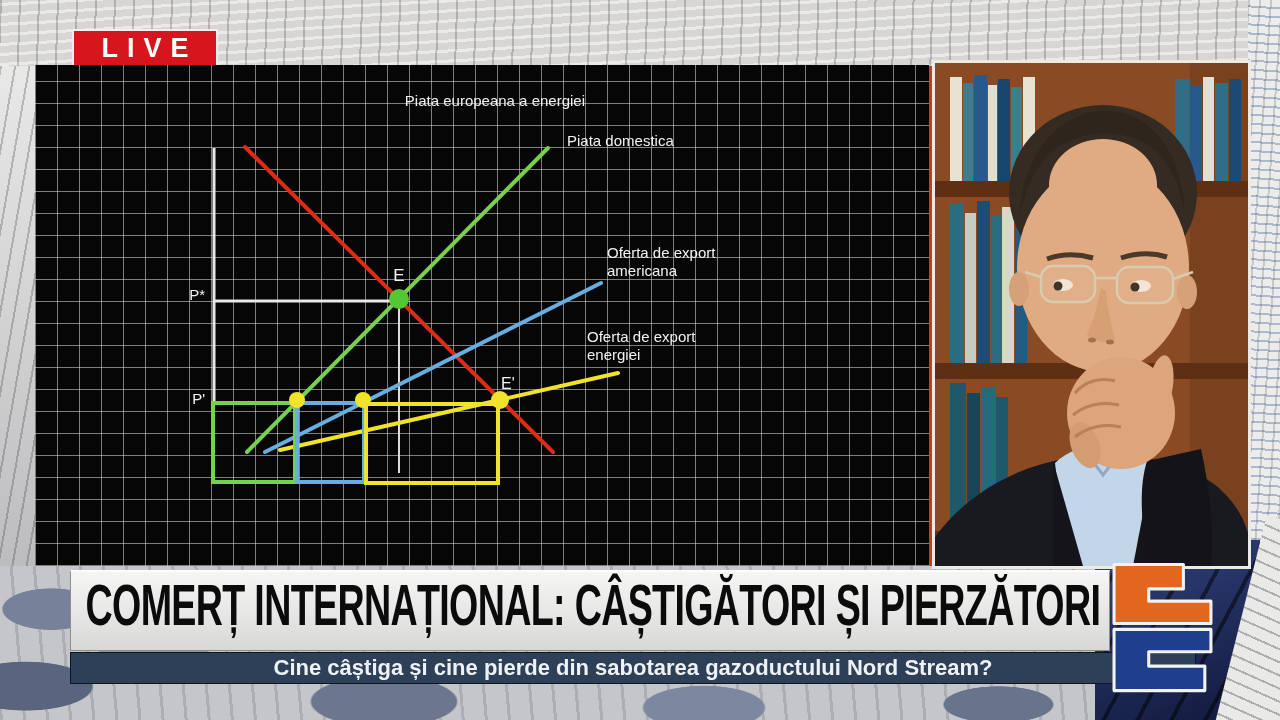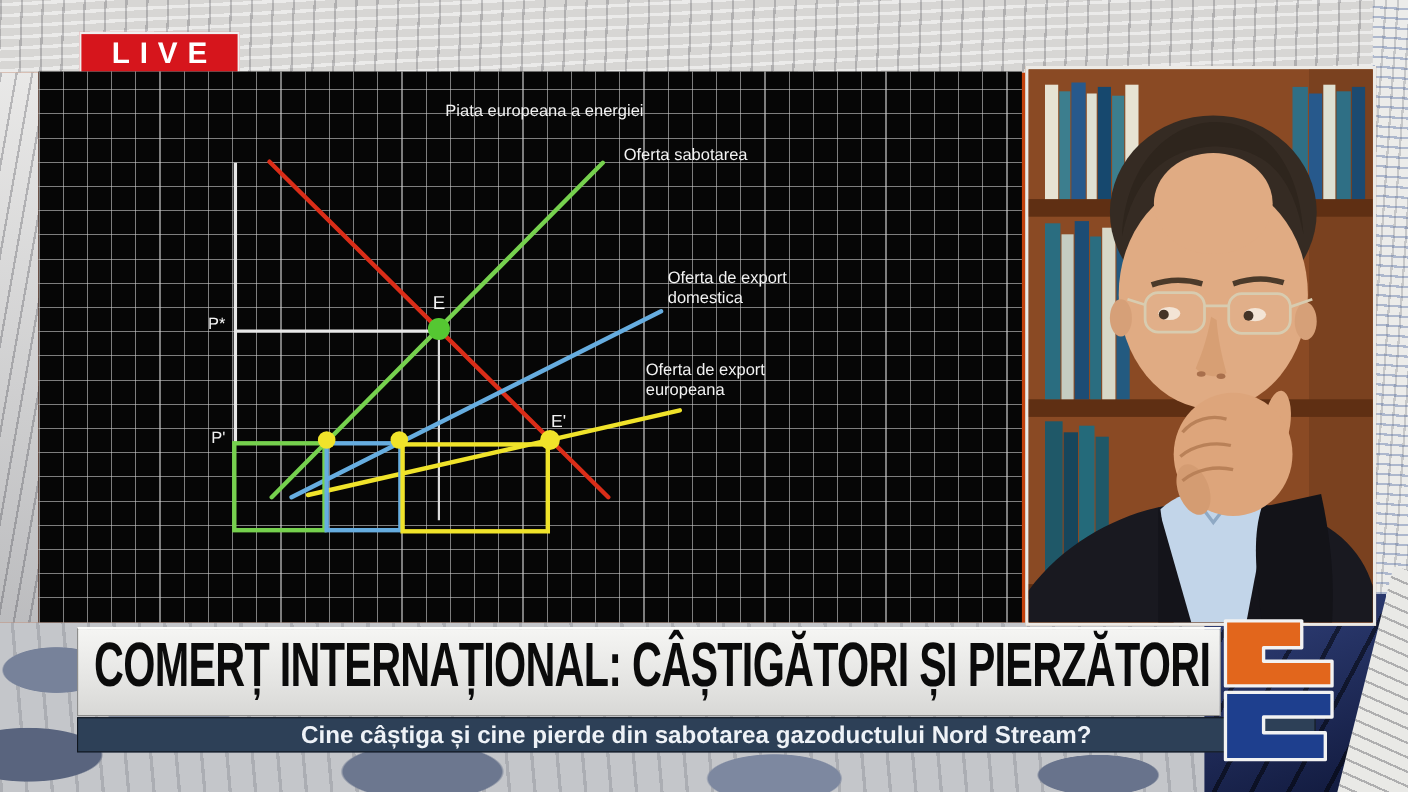--- a/index.html
+++ b/index.html
@@ -112,28 +112,28 @@
         <line x1="245" y1="385" x2="583" y2="308" stroke="#f0e32a" stroke-width="4" stroke-linecap="round"></line>
         <rect x="178" y="338" width="82" height="79" fill="none" stroke="#76d14e" stroke-width="4"></rect>
         <rect x="262" y="338" width="67" height="79" fill="none" stroke="#66ade0" stroke-width="4"></rect>
         <rect x="331" y="339" width="132" height="79" fill="none" stroke="#f0e32a" stroke-width="4"></rect>
         <circle cx="364" cy="234" r="10" fill="#55c732"></circle>
         <circle cx="262" cy="335" r="8" fill="#f0e32a"></circle>
         <circle cx="328" cy="335" r="8" fill="#f0e32a"></circle>
         <circle cx="465" cy="335" r="9" fill="#f0e32a"></circle>
       </svg>
     <div class="cl cl-title">Piata europeana a energiei</div>
-    <div class="cl cl-domestic">Oferta sabotarea</div>
+    <div class="cl cl-domestic">Piata domestica</div>
     <div class="cl cl-us">
       <div>Oferta de export</div>
-      <div>domestica</div>
+      <div>americana</div>
     </div>
     <div class="cl cl-ru">
       <div>Oferta de export</div>
-      <div>europeana</div>
+      <div>energiei</div>
     </div>
     <div class="cl cl-e">E</div>
     <div class="cl cl-e2">E'</div>
     <div class="cl cl-pstar">P*</div>
     <div class="cl cl-pprime">P'</div>
   </div>
 
   <div class="video">
     <svg width="313" height="503" viewBox="0 0 313 503">
 

